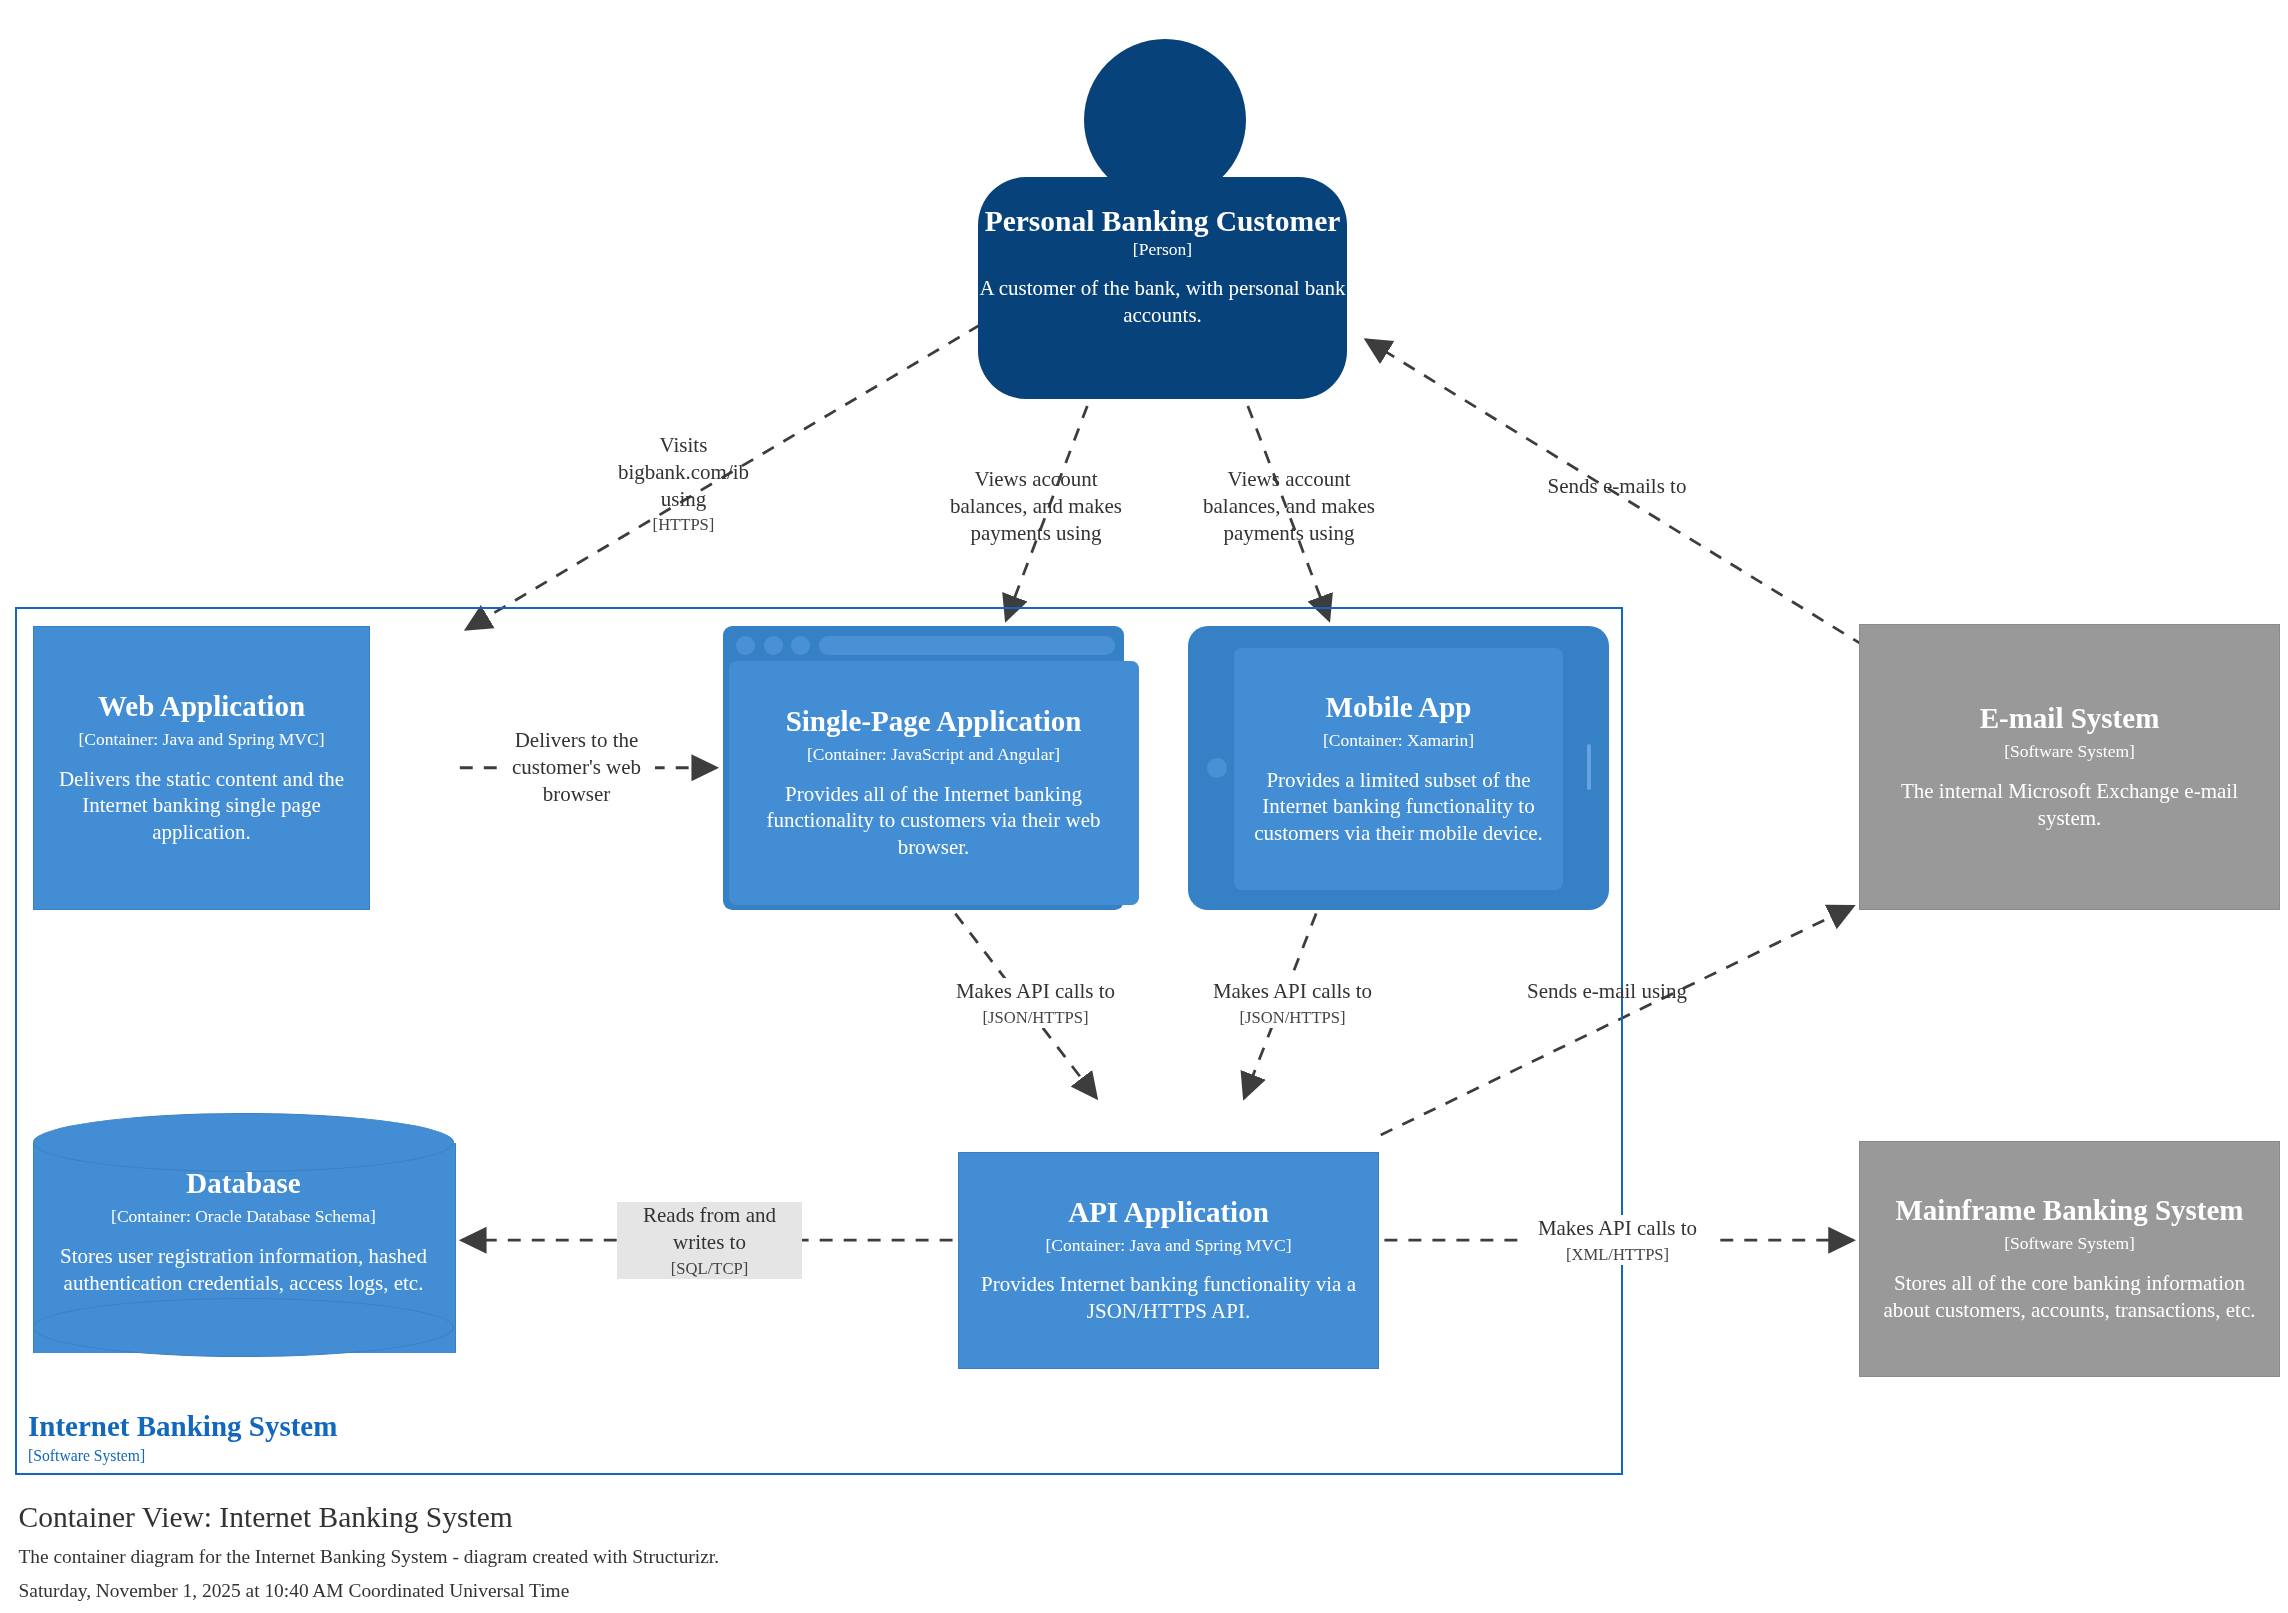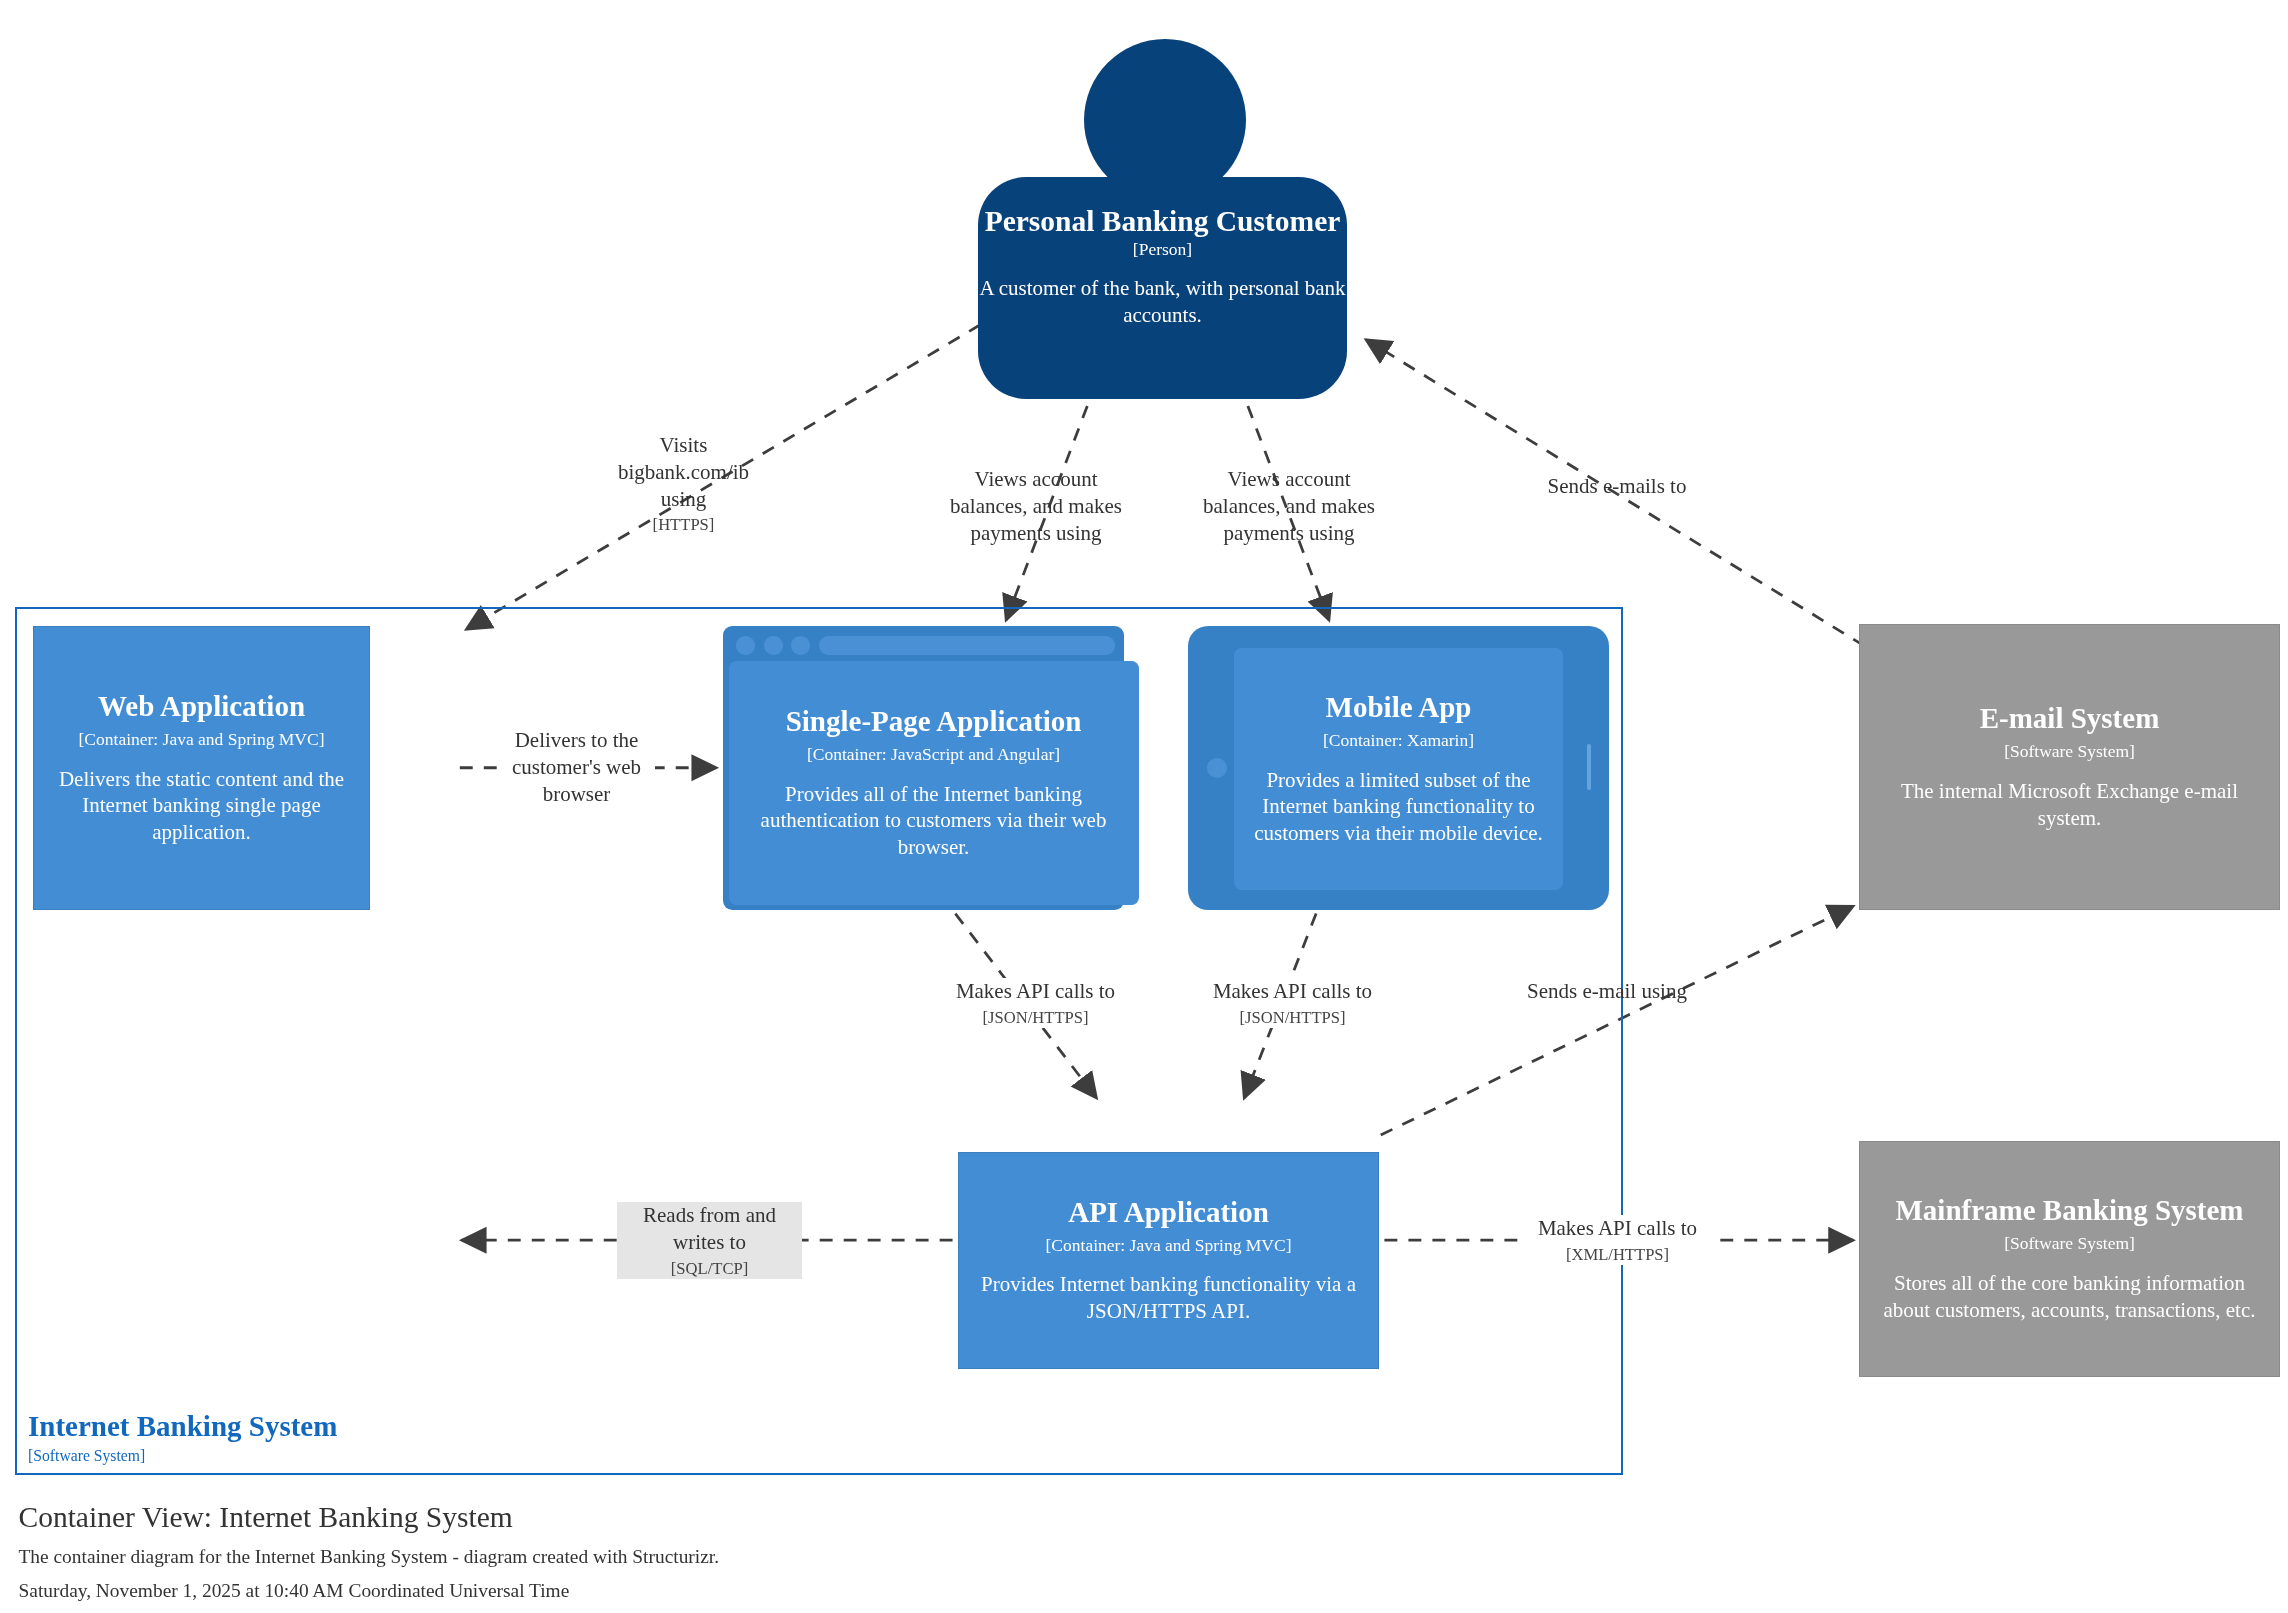--- a/index.html
+++ b/index.html
@@ -154,34 +154,44 @@
   <div class="node" id="spa">
     <div id="spa-bar">
       <div id="spa-dot1"></div>
       <div id="spa-dot2"></div>
       <div id="spa-dot3"></div>
       <div id="spa-url"></div>
     </div>
     <div id="spa-screen">
       <div class="ttl">Single-Page Application</div>
       <div class="tech">[Container: JavaScript and Angular]</div>
-      <div class="desc">Provides all of the Internet banking authentication to customers via their web browser.</div>
+      <div class="desc">Provides all of the Internet banking functionality to customers via their web browser.</div>
     </div>
   </div>
 
   <div class="node" id="mobile">
     <div id="mobile-btn"></div>
     <div id="mobile-speaker"></div>
     <div id="mobile-screen">
       <div class="ttl">Mobile App</div>
       <div class="tech">[Container: Xamarin]</div>
       <div class="desc">Provides a limited subset of the Internet banking functionality to customers via their mobile device.</div>
     </div>
   </div>
 
+  <div class="node" id="db">
+    <div id="db-body"></div>
+    <div id="db-bot"></div>
+    <div id="db-top"></div>
+    <div id="db-text">
+      <div class="ttl">Database</div>
+      <div class="tech">[Container: Oracle Database Schema]</div>
+      <div class="desc">Stores user registration information, hashed authentication credentials, access logs, etc.</div>
+    </div>
+  </div>
 
   <div class="node rect-container" id="api">
     <div class="ttl">API Application</div>
     <div class="tech">[Container: Java and Spring MVC]</div>
     <div class="desc">Provides Internet banking functionality via a JSON/HTTPS API.</div>
   </div>
 
   <div class="node rect-system" id="email">
     <div class="ttl">E-mail System</div>
     <div class="tech">[Software System]</div>

